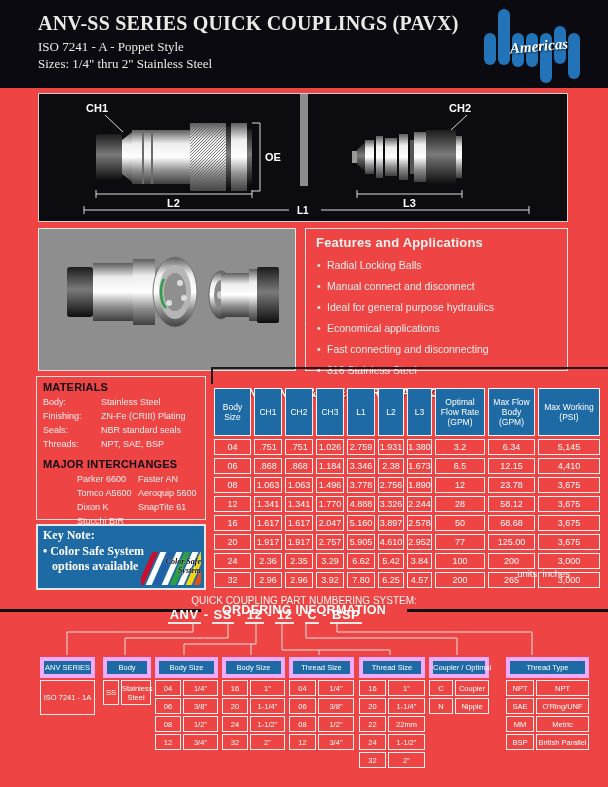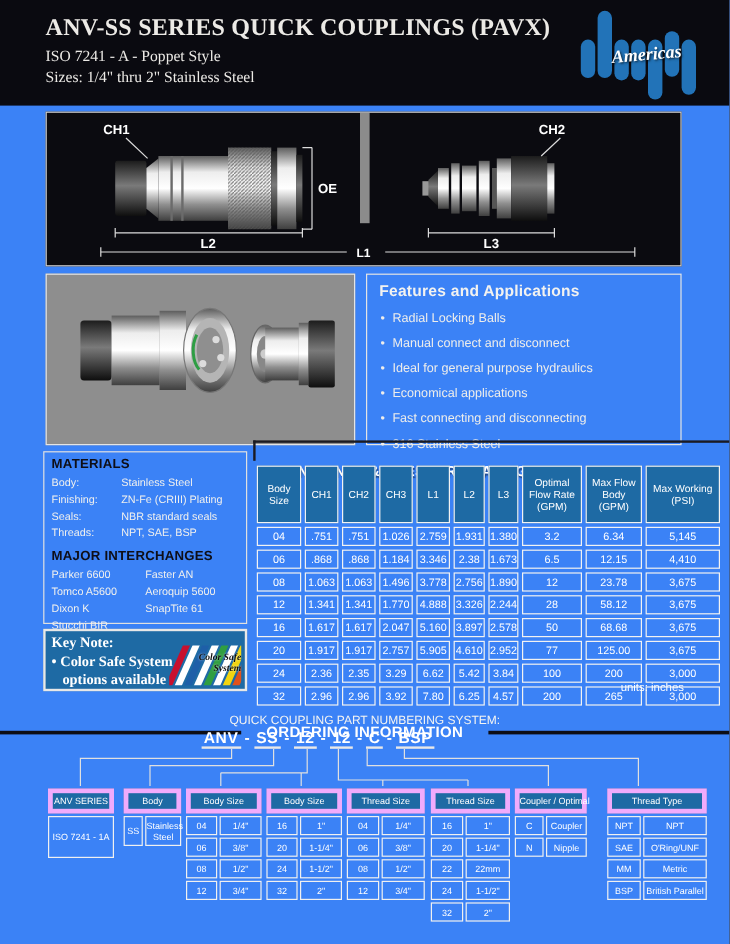--- a/index.html
+++ b/index.html
@@ -1,16 +1,16 @@
 <!DOCTYPE html>
 <html><head>
 <meta charset="utf-8">
 <style>
   html,body{margin:0;padding:0;background:#4a4a4a;}
-  .page{position:relative;width:608px;height:787px;background:#3b82f6;overflow:hidden;
+  .page{position:relative;width:608px;height:787px;background:#ef4444;overflow:hidden;
         font-family:"Liberation Sans",sans-serif;}
   
   .hdr{position:absolute;left:0;top:0;width:608px;height:88px;background:#0a0a10;color:#eceae6;}
   .hdr-title{position:absolute;left:38px;top:12px;font-family:"Liberation Serif",serif;
              font-weight:bold;font-size:20px;letter-spacing:.2px;}
   .hdr-sub1{position:absolute;left:38px;top:39px;font-family:"Liberation Serif",serif;font-size:13px;}
   .hdr-sub2{position:absolute;left:38px;top:56px;font-family:"Liberation Serif",serif;font-size:13px;}
   .logo{position:absolute;right:14px;top:5px;width:110px;height:80px;}
   .logo .bar{position:absolute;width:12px;border-radius:6px;background:#2273b8;}
   .logo .americas{position:absolute;left:0;top:33px;width:110px;text-align:center;
@@ -28,24 +28,24 @@
   .features ul{list-style:none;margin:2px 0 0;padding:0;}
   .features li{font-size:10.5px;margin-top:9px;padding-left:11px;position:relative;color:#ededeb;}
   .features li::before{content:"\2022";position:absolute;left:1px;}
   
   .materials{position:absolute;left:36px;top:376px;width:170px;height:144px;border:1px solid #e0e0e0;
              box-sizing:border-box;padding:4px 6px;color:#f0f0ee;}
   .materials h4{margin:0;font-size:11px;color:#0e0e16;letter-spacing:.2px;}
   .materials h4.mi{margin-top:9px;}
   .kv{display:grid;grid-template-columns:58px 1fr;font-size:9px;row-gap:4px;margin-top:4px;white-space:nowrap;}
   .inter-col div{margin-bottom:4px;}
-  .inter2{display:flex;margin-top:4px;}
+  .inter2{display:flex;margin-top:4px;margin-left:34px;}
   .inter2 .inter-col{width:84px;font-size:9px;white-space:nowrap;}
   
-  .keynote{position:absolute;left:36px;top:524px;width:170px;height:52px;background:#1e6aa4;
+  .keynote{position:absolute;left:36px;top:524px;width:170px;height:66px;background:#1e6aa4;
            border:2px solid #e8e8e8;box-sizing:border-box;color:#fff;
            font-family:"Liberation Serif",serif;font-weight:bold;}
   .kn-title{font-size:12px;margin:2px 0 0 5px;}
   .kn-l1{font-size:12px;margin:1px 0 0 5px;}
   .kn-l2{font-size:12px;margin:0 0 0 14px;}
   .css-logo{position:absolute;right:3px;bottom:3px;width:60px;height:33px;overflow:hidden;}
   .css-stripe{position:absolute;top:-8px;bottom:-8px;width:6px;transform:skewX(-24deg);}
   .css-text{position:absolute;left:4px;top:5px;width:56px;text-align:right;color:#101010;
             font-family:"Liberation Serif",serif;font-style:italic;font-weight:bold;
             font-size:8px;line-height:9px;text-shadow:0 0 2px rgba(255,255,255,.8);}

